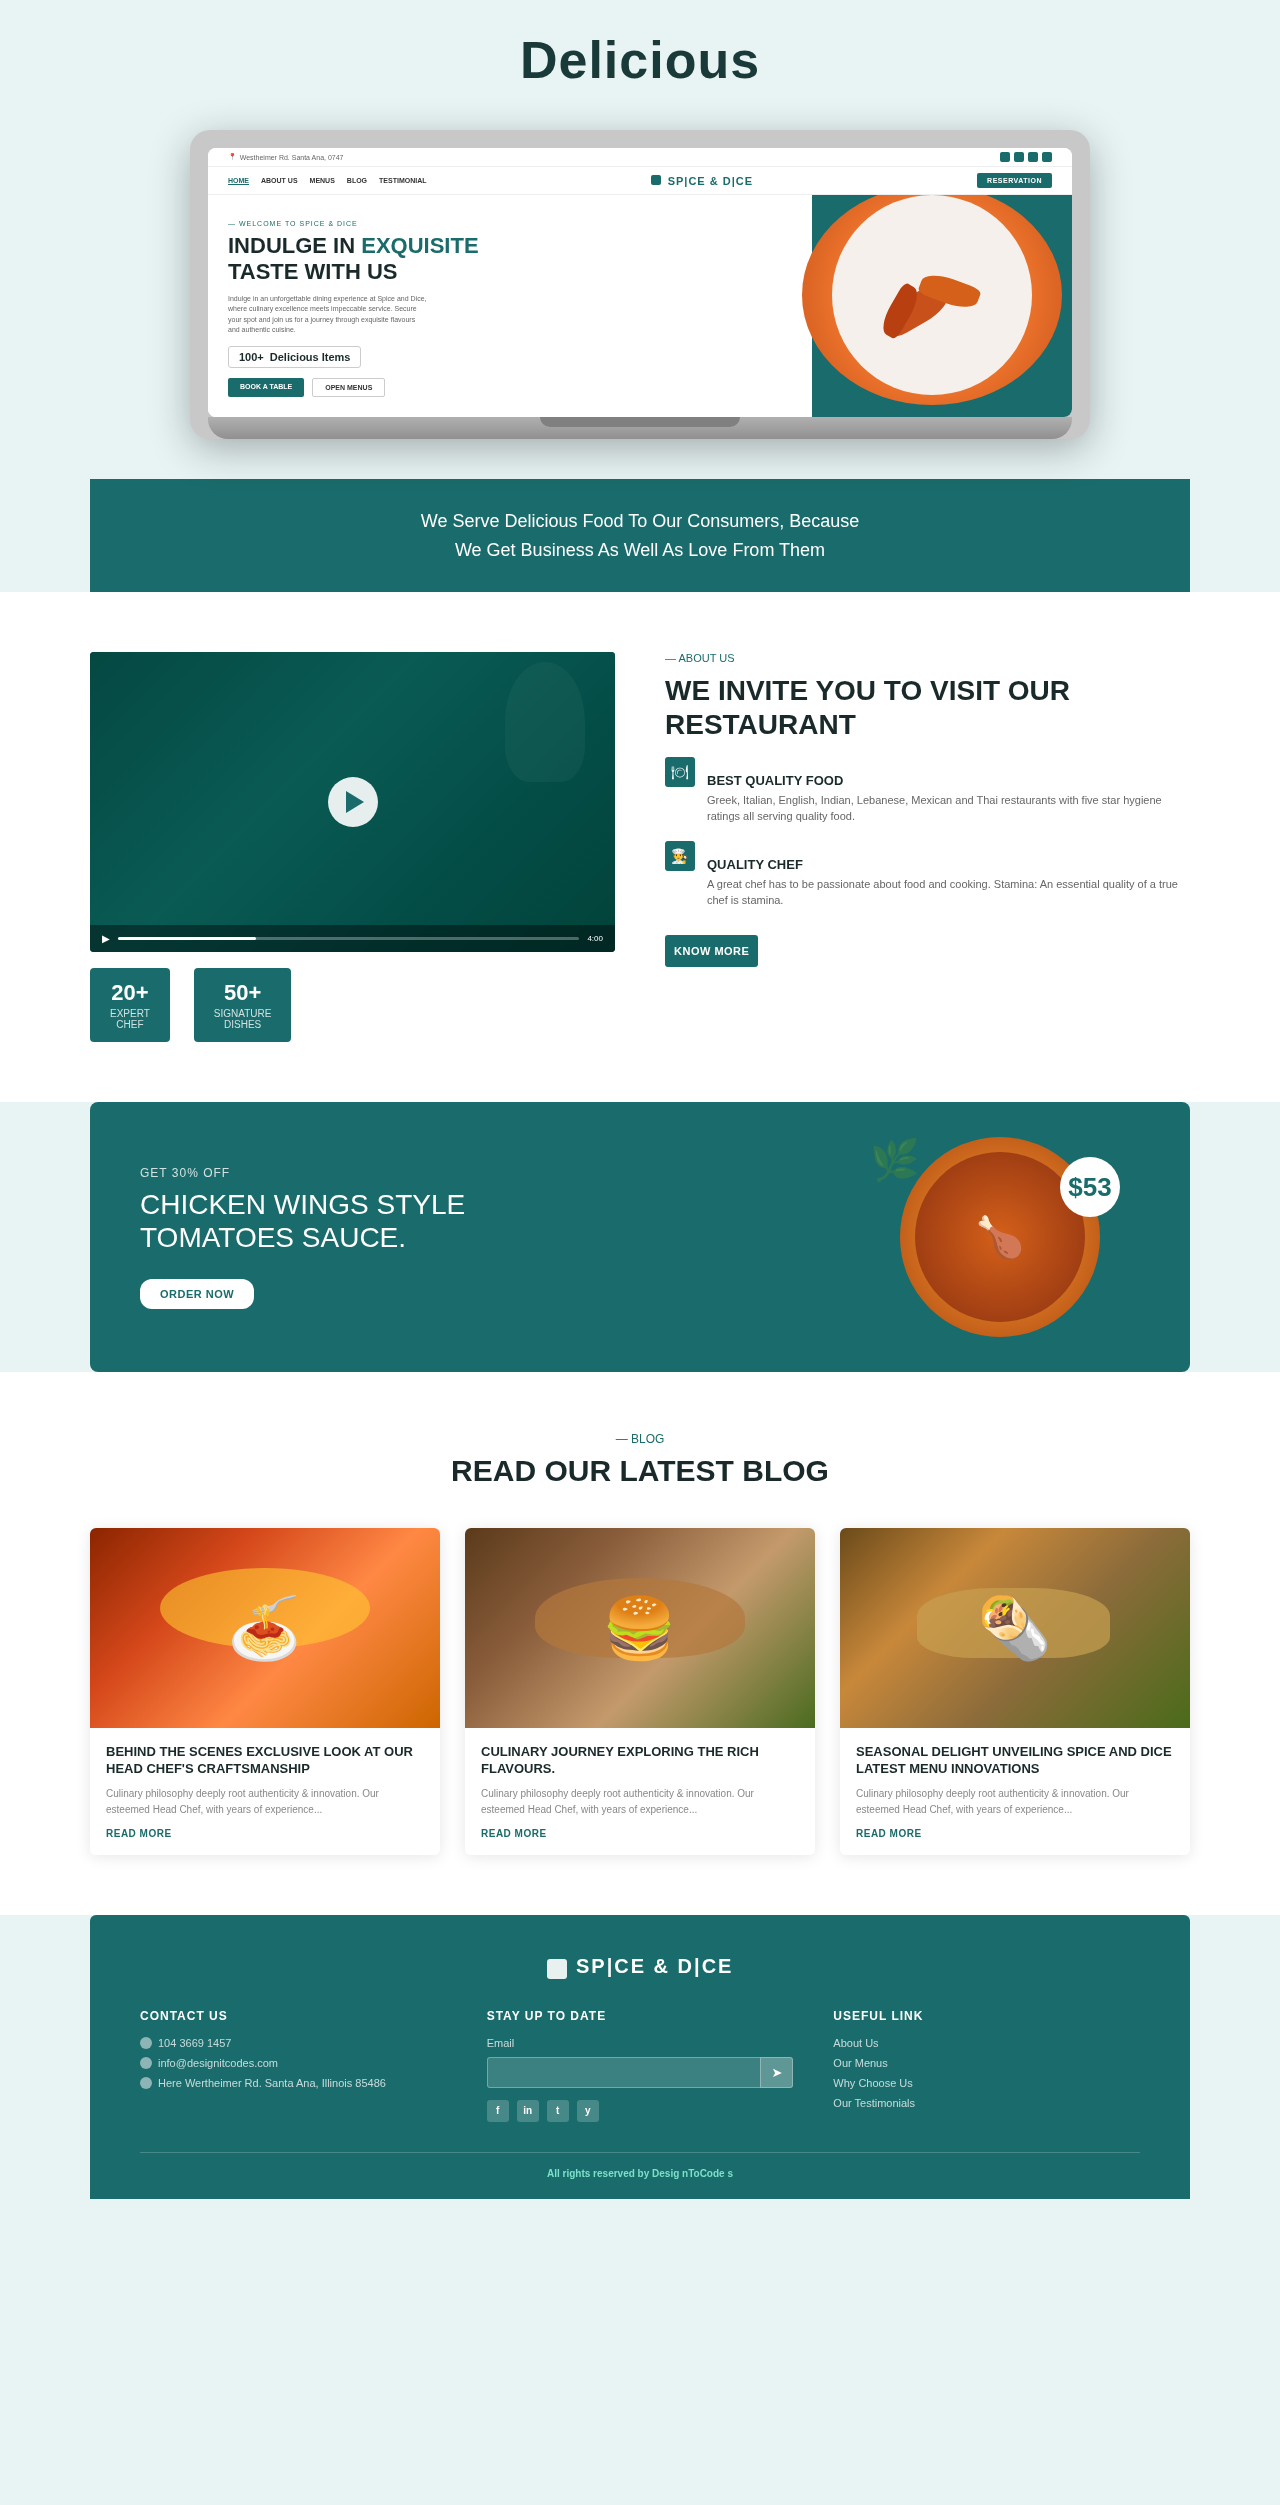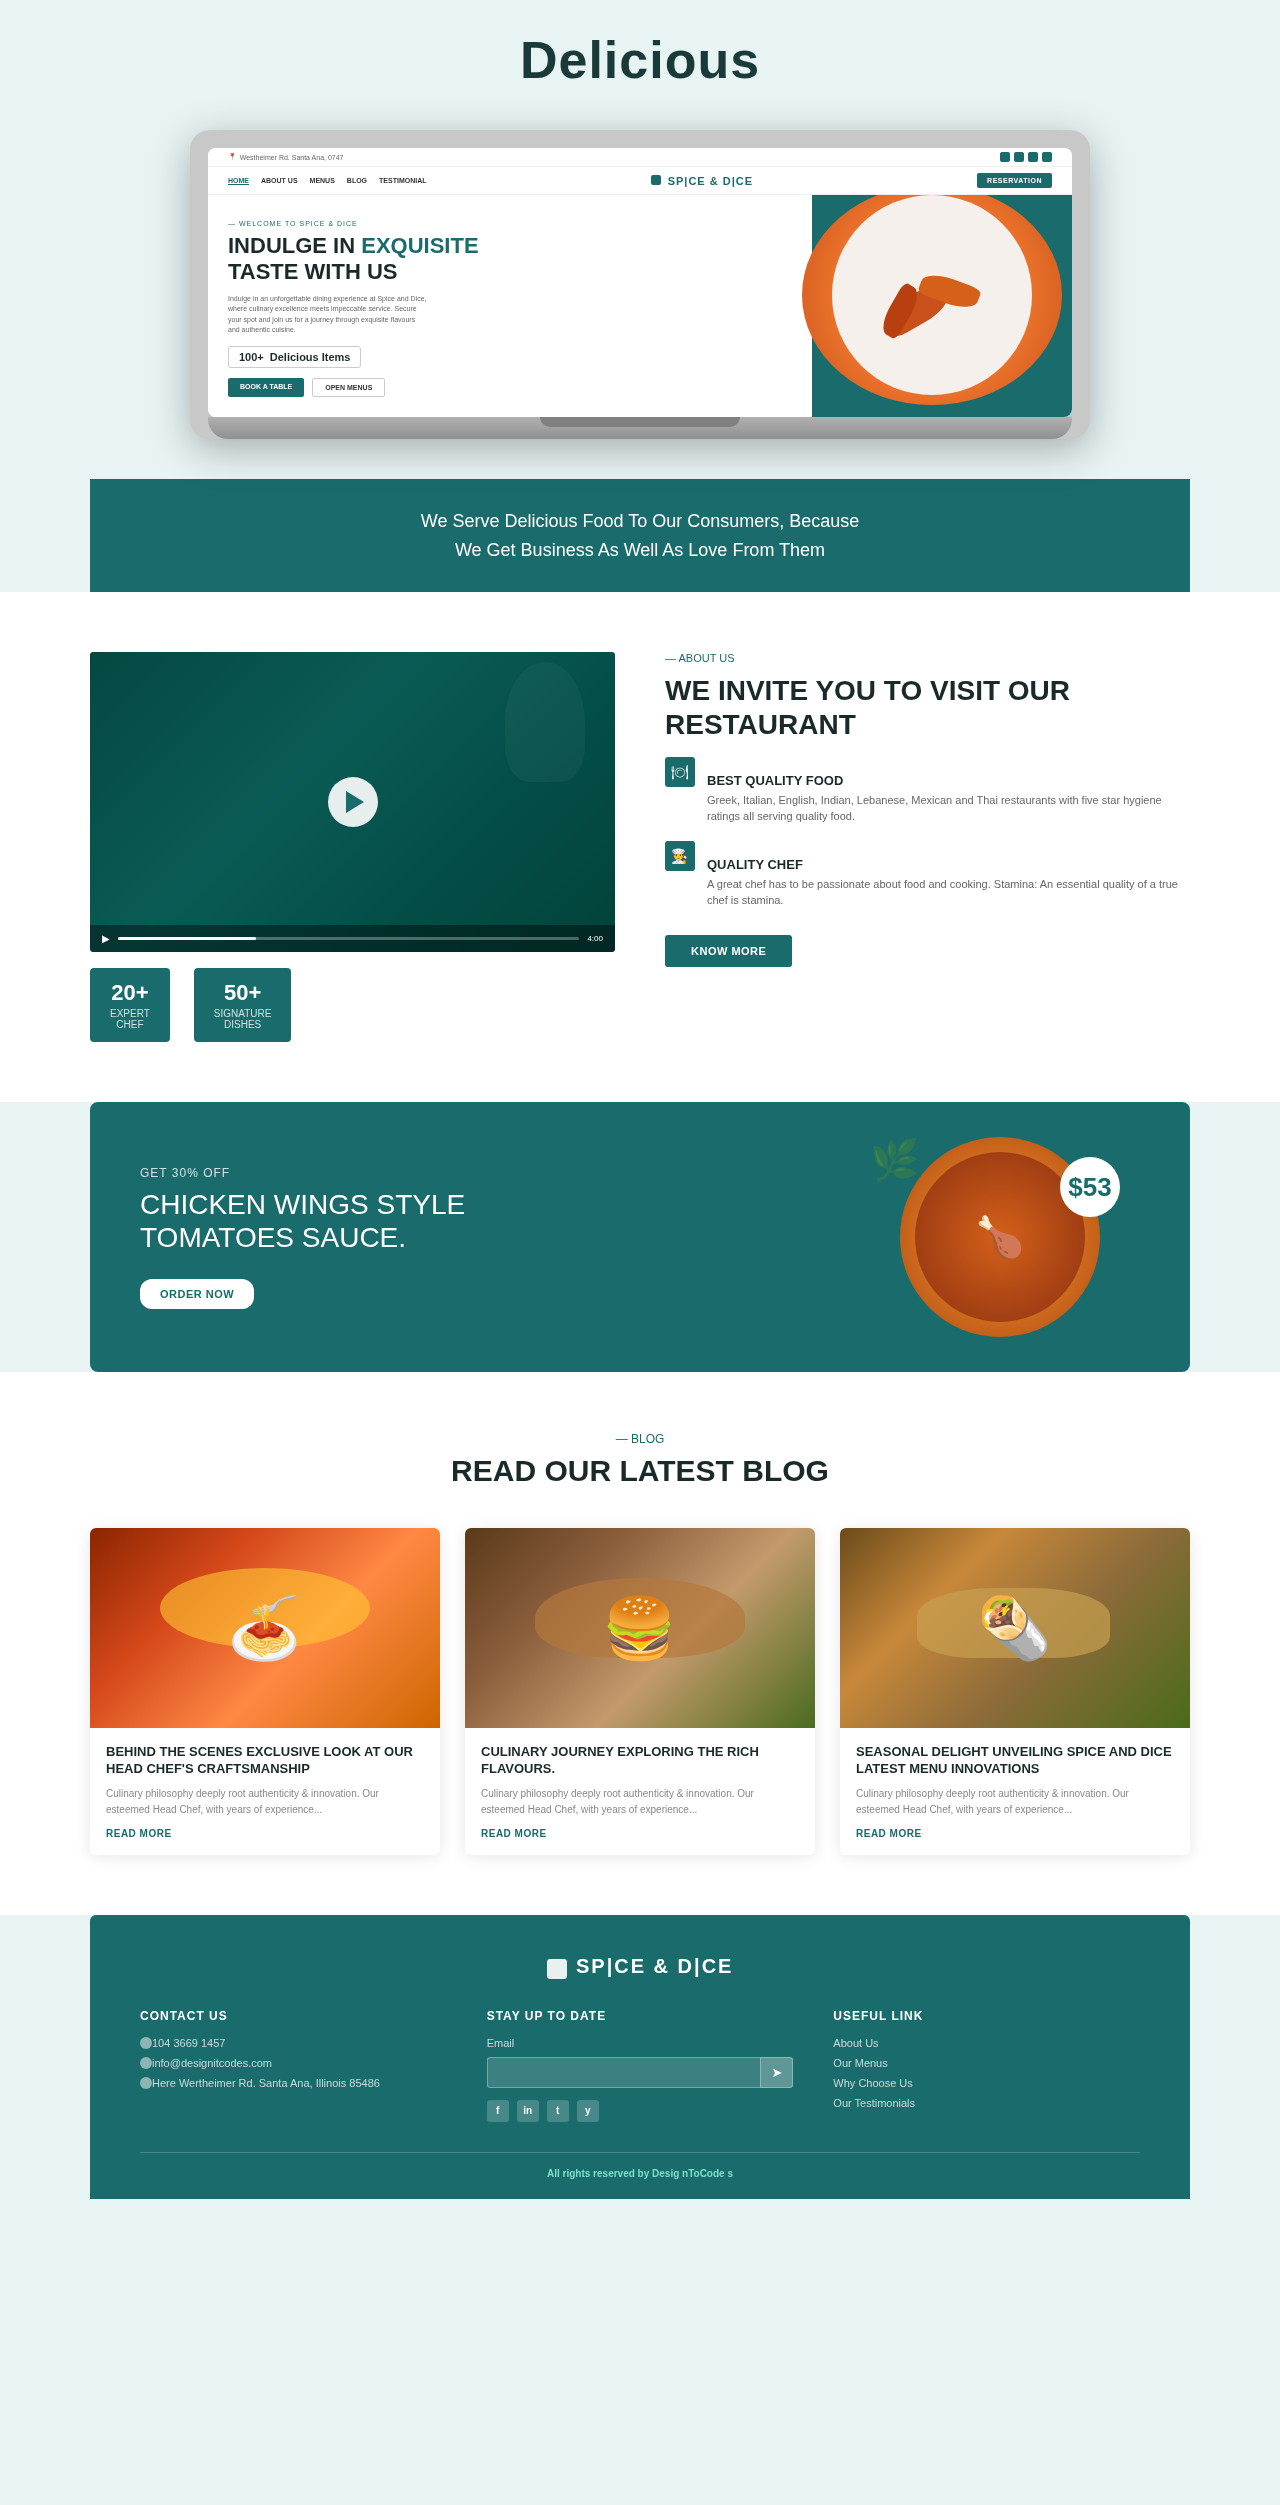--- a/index.html
+++ b/index.html
@@ -271,21 +271,21 @@
     .about-feature { display: flex; gap: 12px; margin-bottom: 16px; align-items: flex-start; }
     .feature-icon { width: 30px; height: 30px; background: #1a6b6b; border-radius: 3px; display: flex; align-items: center; justify-content: center; flex-shrink: 0; color: #fff; font-size: 14px; }
     .feature-title { font-size: 13px; font-weight: 700; color: #1a2a2a; margin-bottom: 4px; text-transform: uppercase; margin-top: 16px; }
     .feature-desc { font-size: 11px; color: #666; line-height: 1.5; }
     .know-more-btn {
       display: inline-block;
       background: #1a6b6b;
       color: #fff;
       font-size: 11px;
       font-weight: 700;
-      padding: 10px 26px;
+      padding: 10px 9px;
       border-radius: 3px;
       margin-top: 10px;
       letter-spacing: 0.5px;
     }
 
     
     .promo-banner {
       background: #1a6b6b;
       margin: 0 90px;
       border-radius: 8px;
@@ -383,21 +383,21 @@
       background: #1a6b6b;
       margin: 0 90px;
       border-radius: 6px 6px 0 0;
       padding: 40px 50px 20px;
     }
     .footer-logo { text-align: center; margin-bottom: 30px; }
     .footer-logo-text { font-size: 20px; font-weight: 900; color: #fff; letter-spacing: 2px; }
     .footer-logo-icon { width: 20px; height: 20px; background: rgba(255,255,255,0.9); border-radius: 3px; display: inline-block; margin-right: 5px; vertical-align: middle; }
     .footer-grid { display: grid; grid-template-columns: 1fr 1fr 1fr; gap: 40px; margin-bottom: 30px; }
     .footer-col-title { font-size: 12px; font-weight: 700; color: #fff; letter-spacing: 1px; text-transform: uppercase; margin-bottom: 14px; }
-    .footer-item { font-size: 11px; color: rgba(255,255,255,0.75); margin-bottom: 8px; display: flex; align-items: center; }
+    .footer-item { font-size: 11px; color: rgba(255,255,255,0.75); margin-bottom: 8px; display: flex; align-items: center; gap: 6px; }
     .footer-icon { width: 12px; height: 12px; background: rgba(255,255,255,0.5); border-radius: 50%; flex-shrink: 0; }
     .footer-link { font-size: 11px; color: rgba(255,255,255,0.75); margin-bottom: 8px; }
     .footer-email-input {
       display: flex;
       gap: 0;
       margin-top: 8px;
     }
     .footer-input {
       flex: 1;
       background: rgba(255,255,255,0.15);

